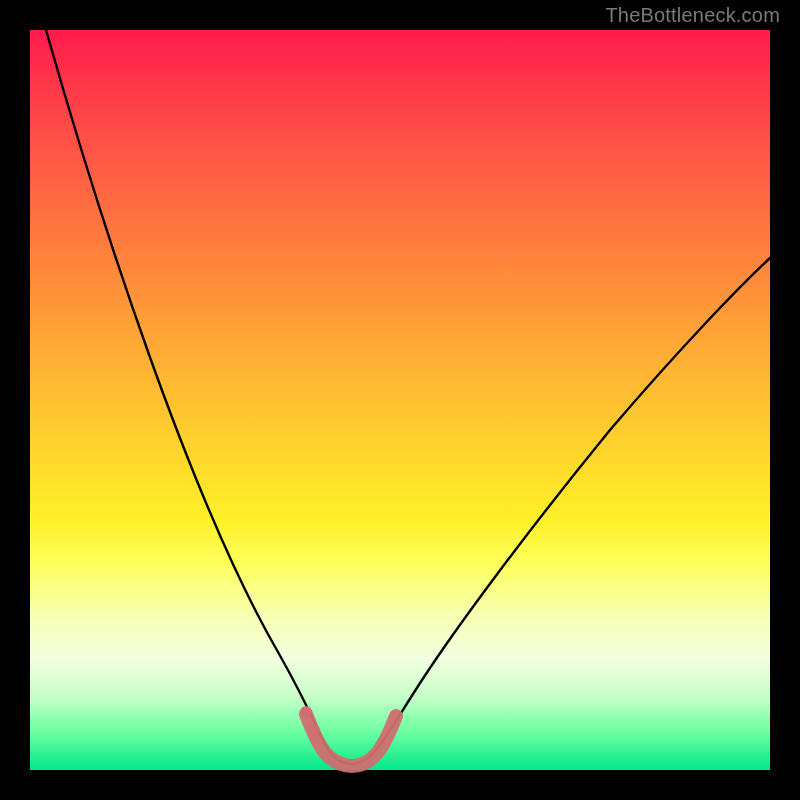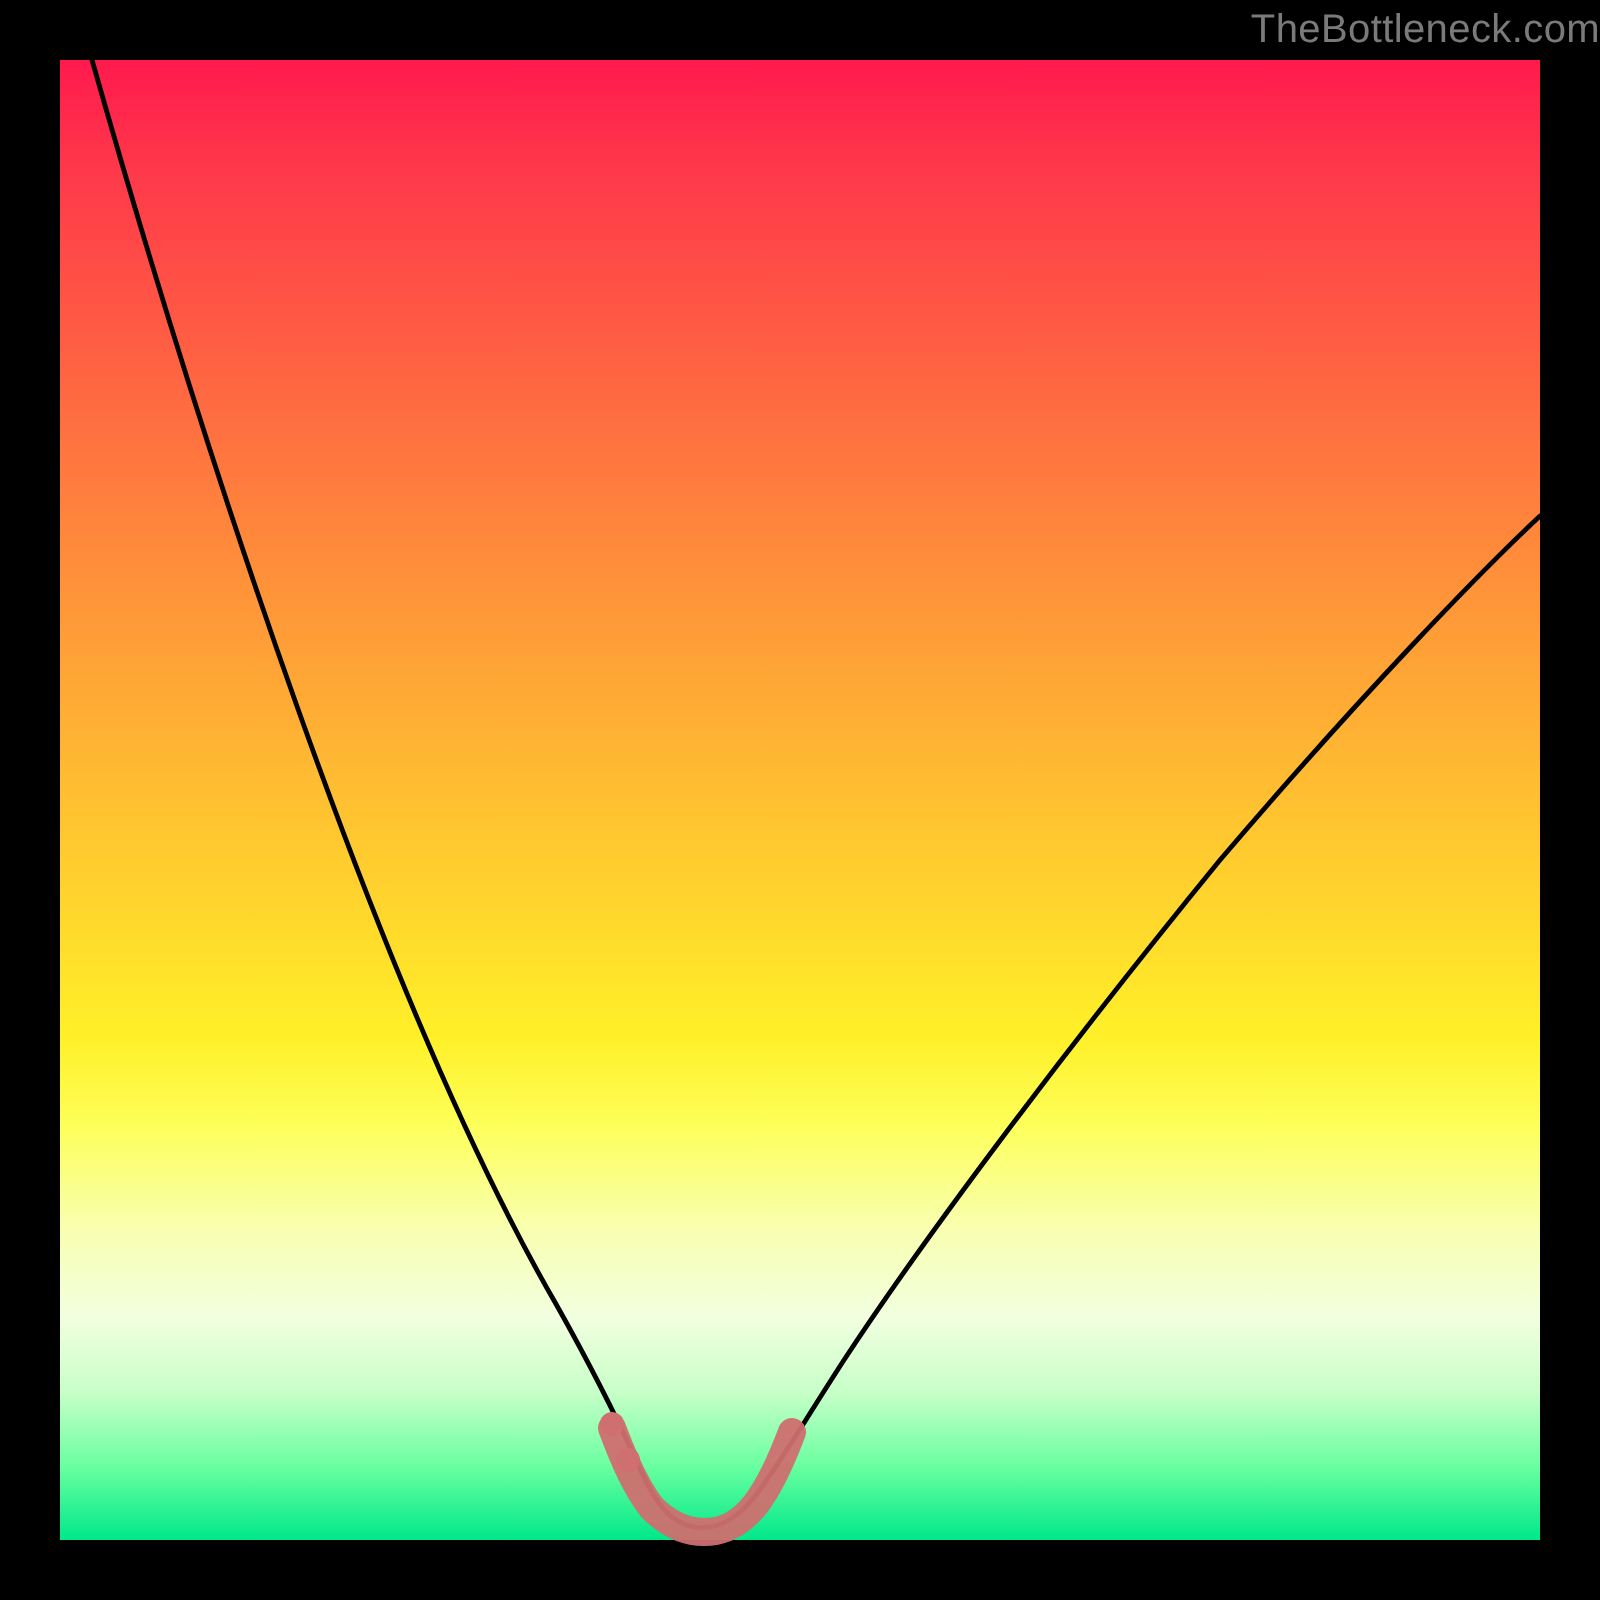--- a/index.html
+++ b/index.html
@@ -40,21 +40,21 @@
       #f8ffb0 79%,
       #f2ffe0 85%,
       #c8ffc8 90%,
       #6affa0 95%,
       #00e88a 100%
     );
   }
   .watermark {
     position: absolute;
     top: 4px;
-    right: 0;
+    right: 20px;
     color: #7a7a7a;
     font-size: 20px;
     font-weight: 500;
     letter-spacing: 0.2px;
     user-select: none;
   }
   svg.curve {
     position: absolute;
     left: 0;
     top: 0;

